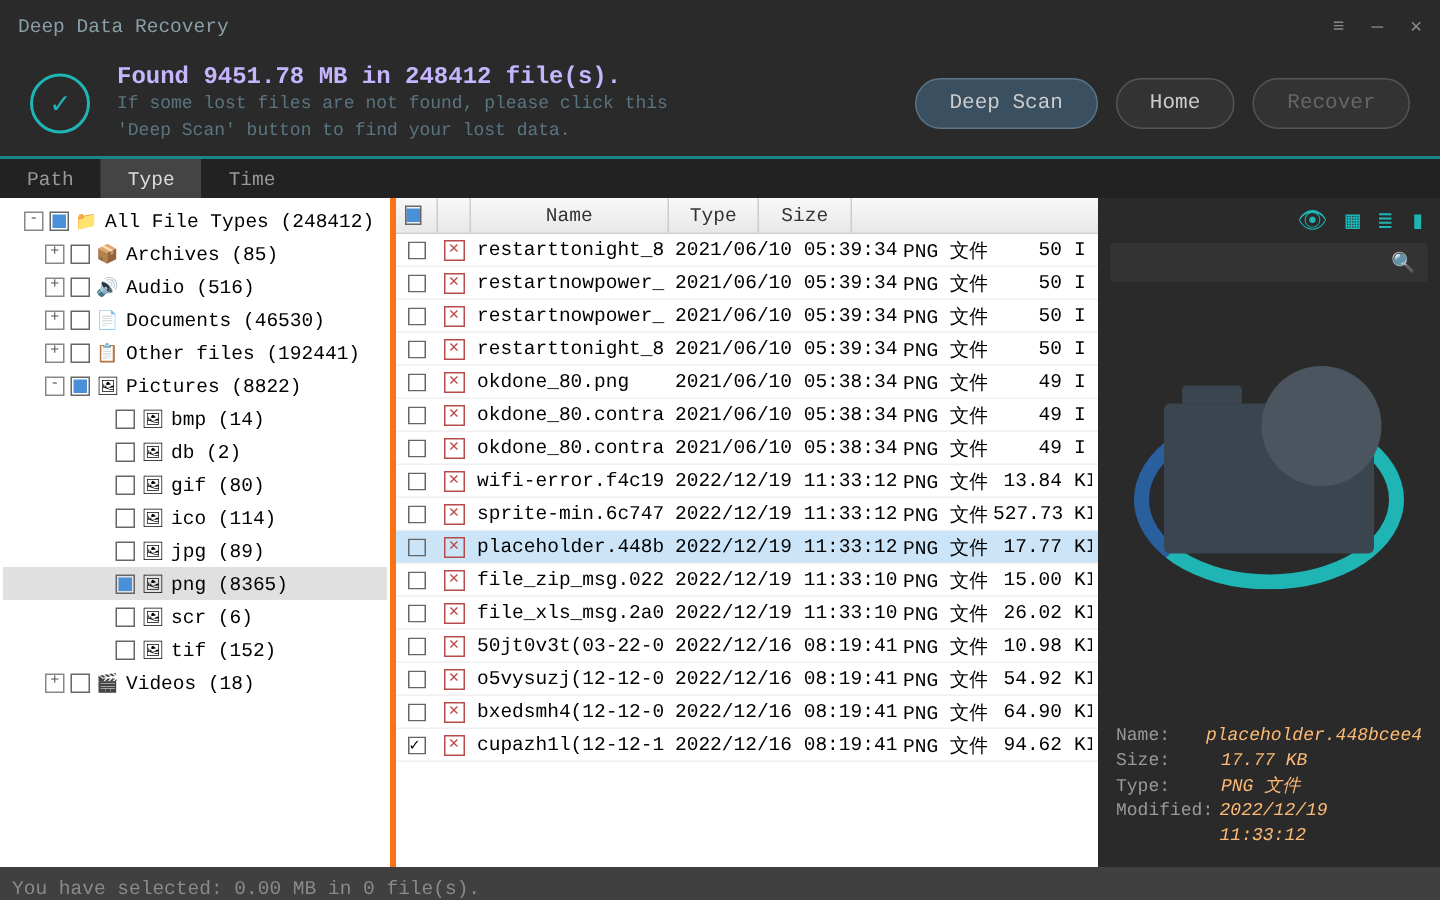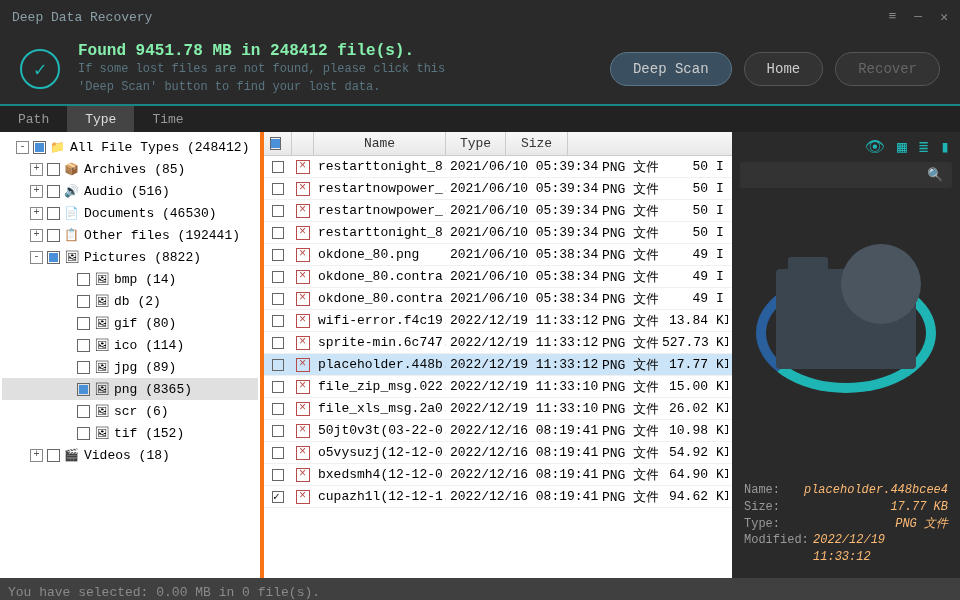--- a/index.html
+++ b/index.html
@@ -4,21 +4,21 @@
 <style>
 * { margin: 0; padding: 0; box-sizing: border-box; font-family: "Courier New", monospace; }
 body { width: 960px; height: 600px; background: #2a2a2a; overflow: hidden; font-size: 13px; }
 .titlebar { height: 28px; background: #2a2a2a; display: flex; align-items: center; padding: 17px 12px; }
 .titlebar-title { color: #8a9fa8; font-size: 13px; flex: 1; }
 .titlebar-btns { display: flex; gap: 18px; color: #888; }
 .titlebar-btn { cursor: pointer; }
 .header { height: 72px; background: #2a2a2a; display: flex; align-items: center; padding: 0 20px; border-bottom: 2px solid #1a8787; }
 .header-icon { width: 40px; height: 40px; border: 2px solid #1fb5b5; border-radius: 50%; display: flex; align-items: center; justify-content: center; color: #1fb5b5; font-size: 20px; margin-right: 18px; }
 .header-text { flex: 1; }
-.header-found { color: #86efac; font-size: 16px; font-weight: bold; }
+.header-found { color: #c4b5fd; font-size: 16px; font-weight: bold; }
 .header-sub { color: #5a7580; font-size: 12px; line-height: 1.3; margin-top: 2px; }
 .header-btns { display: flex; gap: 12px; }
 .hbtn { padding: 8px 22px; border-radius: 20px; border: 1px solid #555; color: #ccc; cursor: pointer; font-size: 14px; background: #333; }
 .hbtn.scan { background: #3a5060; border-color: #5a7585; }
 .hbtn.recover { color: #666; }
 .tabbar { height: 26px; background: #222; display: flex; align-items: stretch; }
 .tab { padding: 2px 18px; color: #999; display: flex; align-items: center; font-size: 13px; cursor: pointer; }
 .tab.active { background: #444; color: #ddd; }
 .content { display: flex; height: 446px; }
 .tree-panel { width: 260px; background: #fff; overflow: auto; padding: 4px 2px; font-family: "SimSun", monospace; font-size: 13px; }
@@ -61,21 +61,21 @@
 .ptoolbar { height: 30px; display: flex; justify-content: flex-end; align-items: center; gap: 12px; padding: 0 10px; color: #1fb5b5; font-size: 16px; }
 .ptoolbar span { cursor: pointer; }
 .psearch { height: 26px; margin: 0 8px 6px; background: #333; border-radius: 3px; display: flex; align-items: center; padding: 0 8px; color: #1fb5b5; justify-content: flex-end; }
 .pimage { flex: 1; display: flex; align-items: center; justify-content: center; padding: 20px 10px; }
 .pimg-box { width: 170px; height: 170px; position: relative; }
 .pimg-fold { width: 140px; height: 100px; background: #3a4550; position: absolute; top: 20px; left: 15px; border-radius: 4px; }
 .pimg-fold::before { content: ""; position: absolute; top: -12px; left: 12px; width: 40px; height: 12px; background: #3a4550; border-radius: 3px 3px 0 0; }
 .pimg-ring { position: absolute; width: 180px; height: 120px; border: 10px solid #2a5f9e; border-radius: 50%; top: 24px; left: -5px; border-right-color: #1fb5b5; border-bottom-color: #1fb5b5; }
 .pimg-face { position: absolute; width: 80px; height: 80px; background: #4a5560; border-radius: 50%; top: -5px; right: 10px; }
 .pinfo { padding: 8px 12px 12px; color: #888; font-size: 12px; line-height: 1.4; }
-.pinfo-row { display: flex; justify-content: space-between; }
+.pinfo-row { display: flex; }
 .pinfo-label { width: 70px; color: #999; }
 .pinfo-val { color: #fdba74; font-style: italic; }
 .statusbar { height: 28px; background: #404040; color: #8a8a8a; display: flex; align-items: center; padding: 0 8px; font-size: 13px; }
 </style>
 </head>
 <body>
 
 <div class="titlebar">
   <span class="titlebar-title">Deep Data Recovery</span>
   <div class="titlebar-btns">

